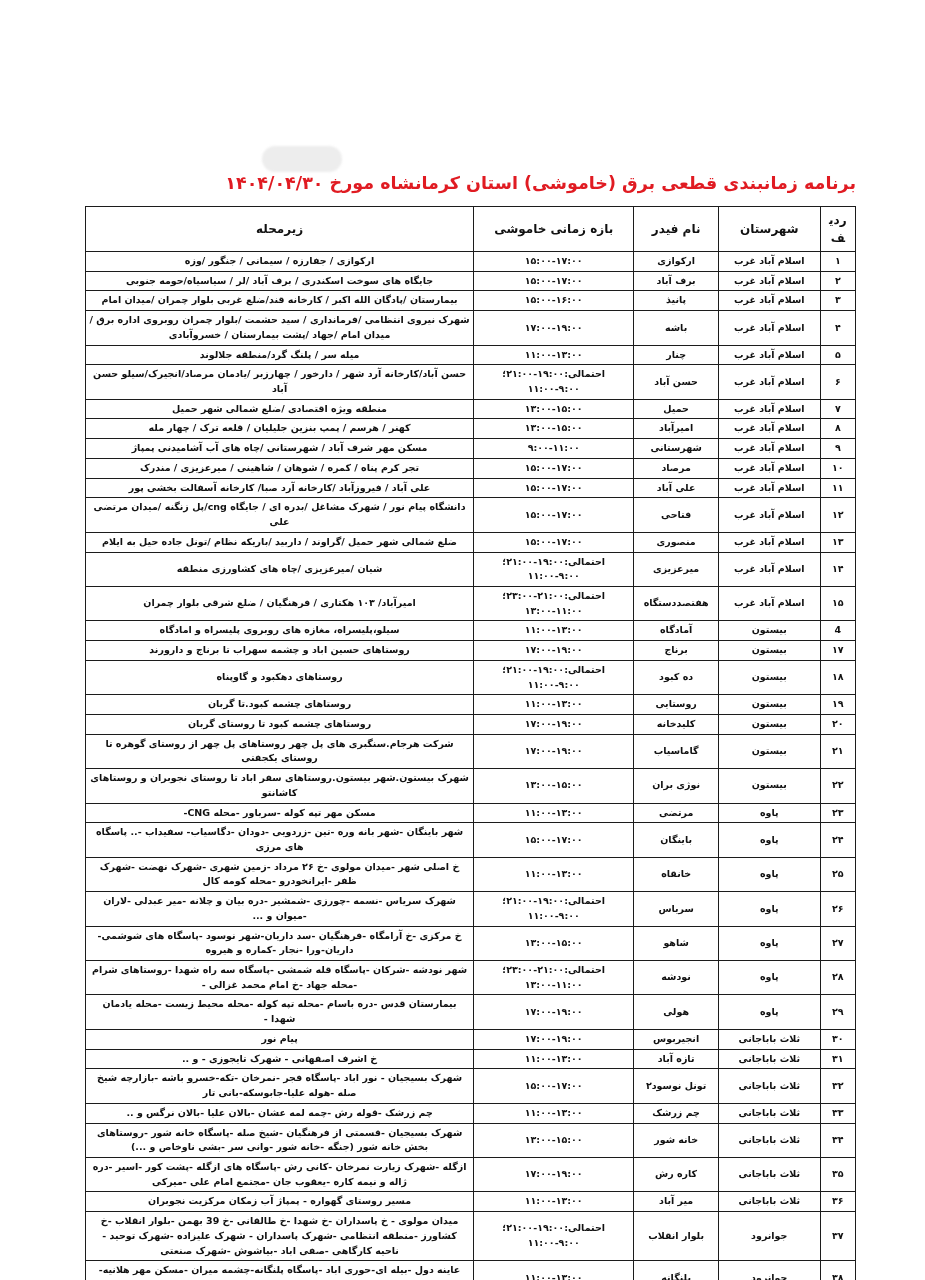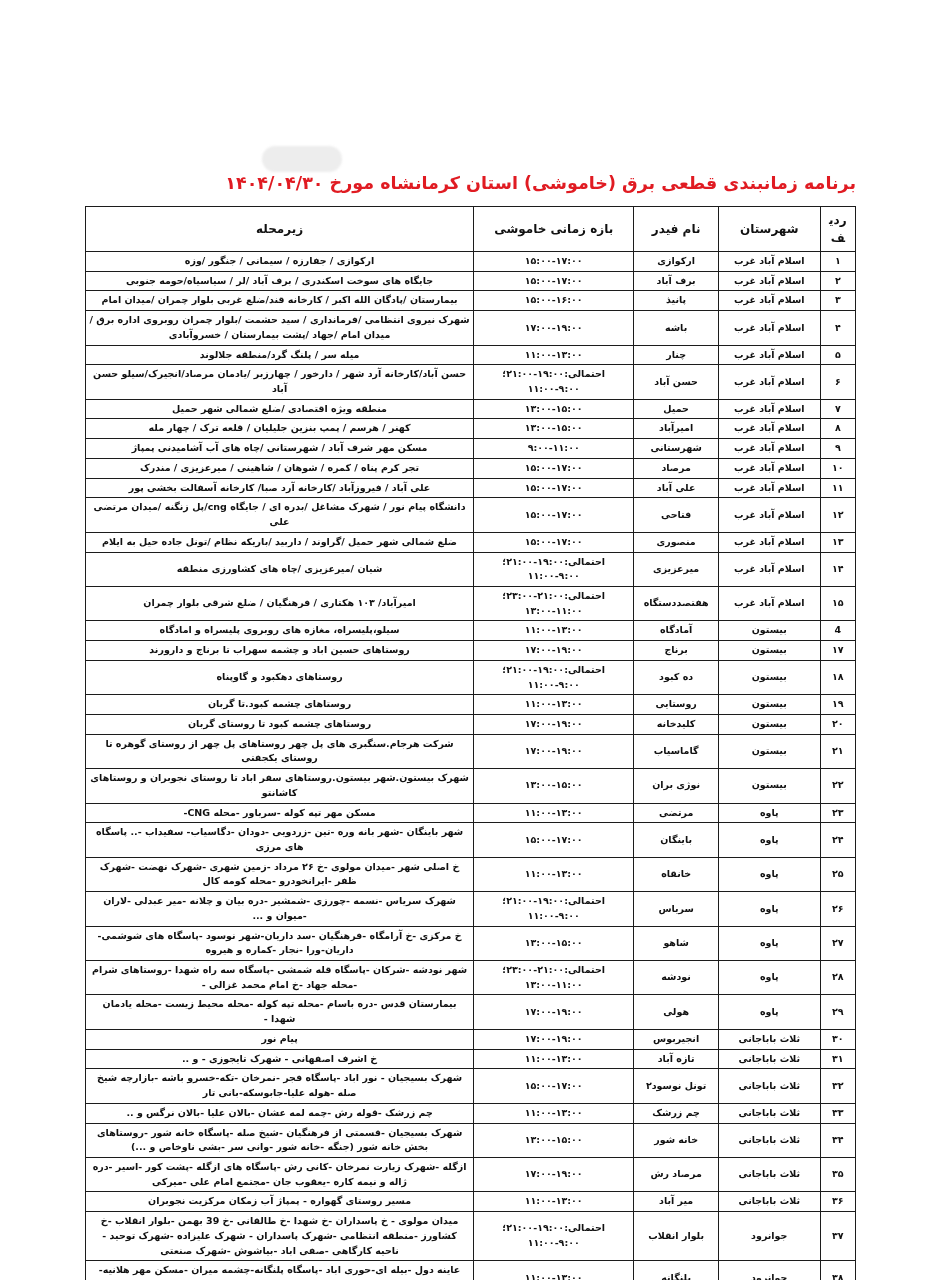--- a/index.html
+++ b/index.html
@@ -295,21 +295,21 @@
         <tr>
           <td>۳۴</td>
           <td>ثلاث باباجانی</td>
           <td>خانه شور</td>
           <td>۱۳:۰۰-۱۵:۰۰</td>
           <td>شهرک بسیجیان -قسمتی از فرهنگیان -شیخ صله -پاسگاه خانه شور -روستاهای بخش خانه شور (جنگه -خانه شور -وانی سر -بشی ناوخاص و ...)</td>
         </tr>
         <tr>
           <td>۳۵</td>
           <td>ثلاث باباجانی</td>
-          <td>مرصاد رش</td>
+          <td>کاره رش</td>
           <td>۱۷:۰۰-۱۹:۰۰</td>
           <td>ازگله -شهرک زیارت نمرخان -کانی رش -پاسگاه های ازگله -پشت کور -اسیر -دره ژاله و نیمه کاره -یعقوب جان -مجتمع امام علی -میرکی</td>
         </tr>
         <tr>
           <td>۳۶</td>
           <td>ثلاث باباجانی</td>
           <td>میر آباد</td>
           <td>۱۱:۰۰-۱۳:۰۰</td>
           <td>مسیر روستای گهواره - پمپاژ آب زمکان مرکزیت نجوبران</td>
         </tr>

